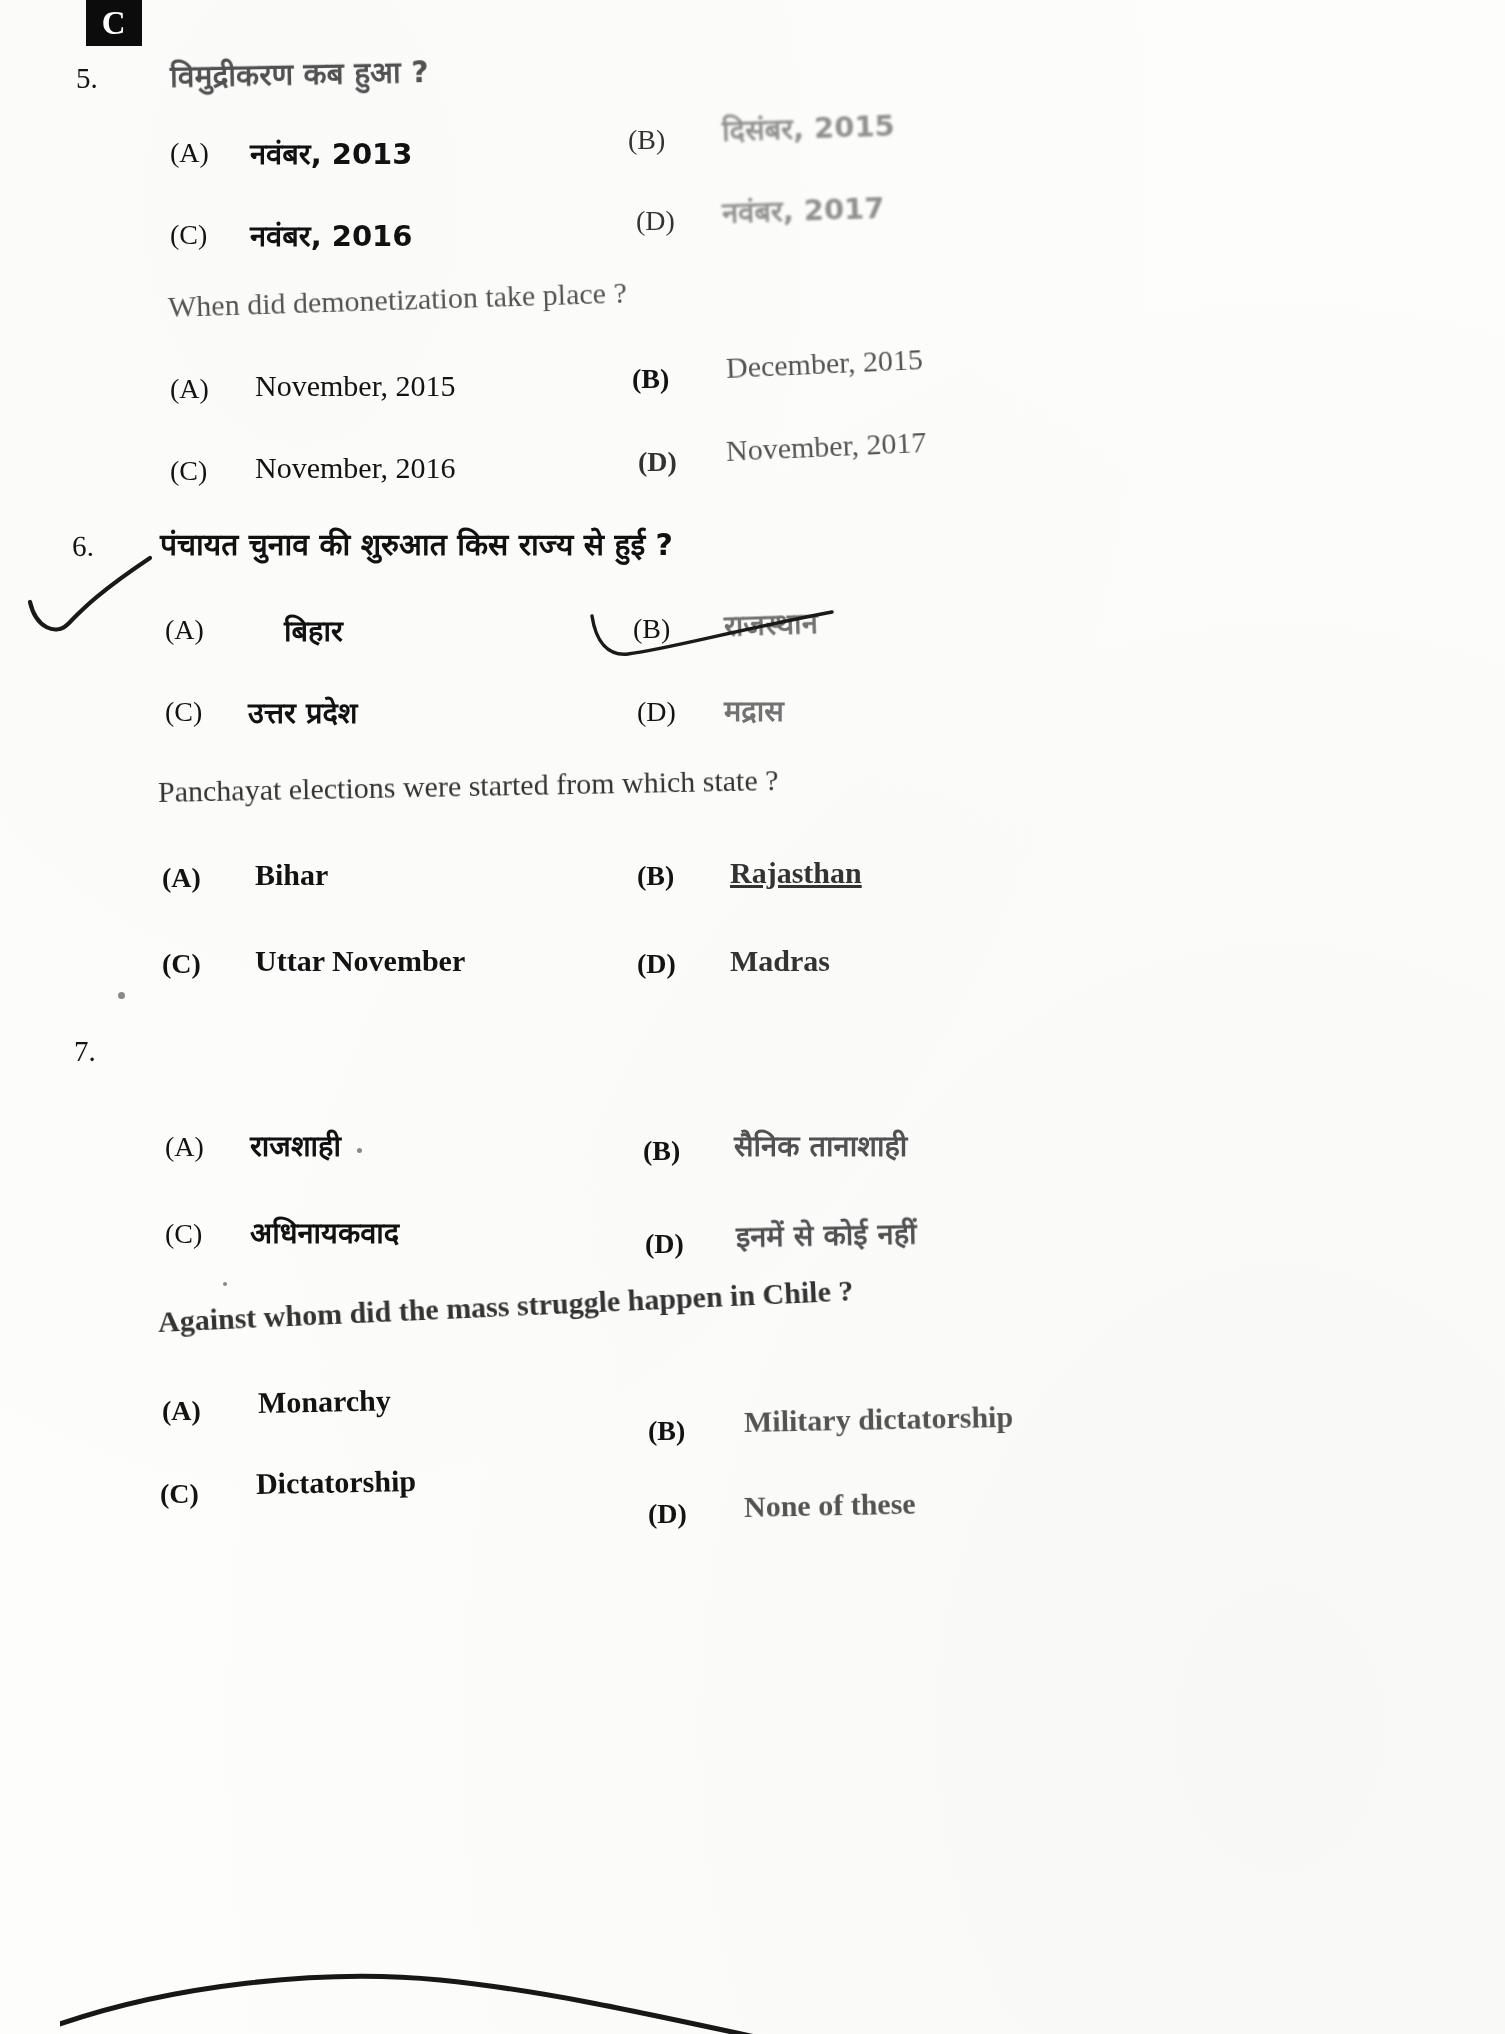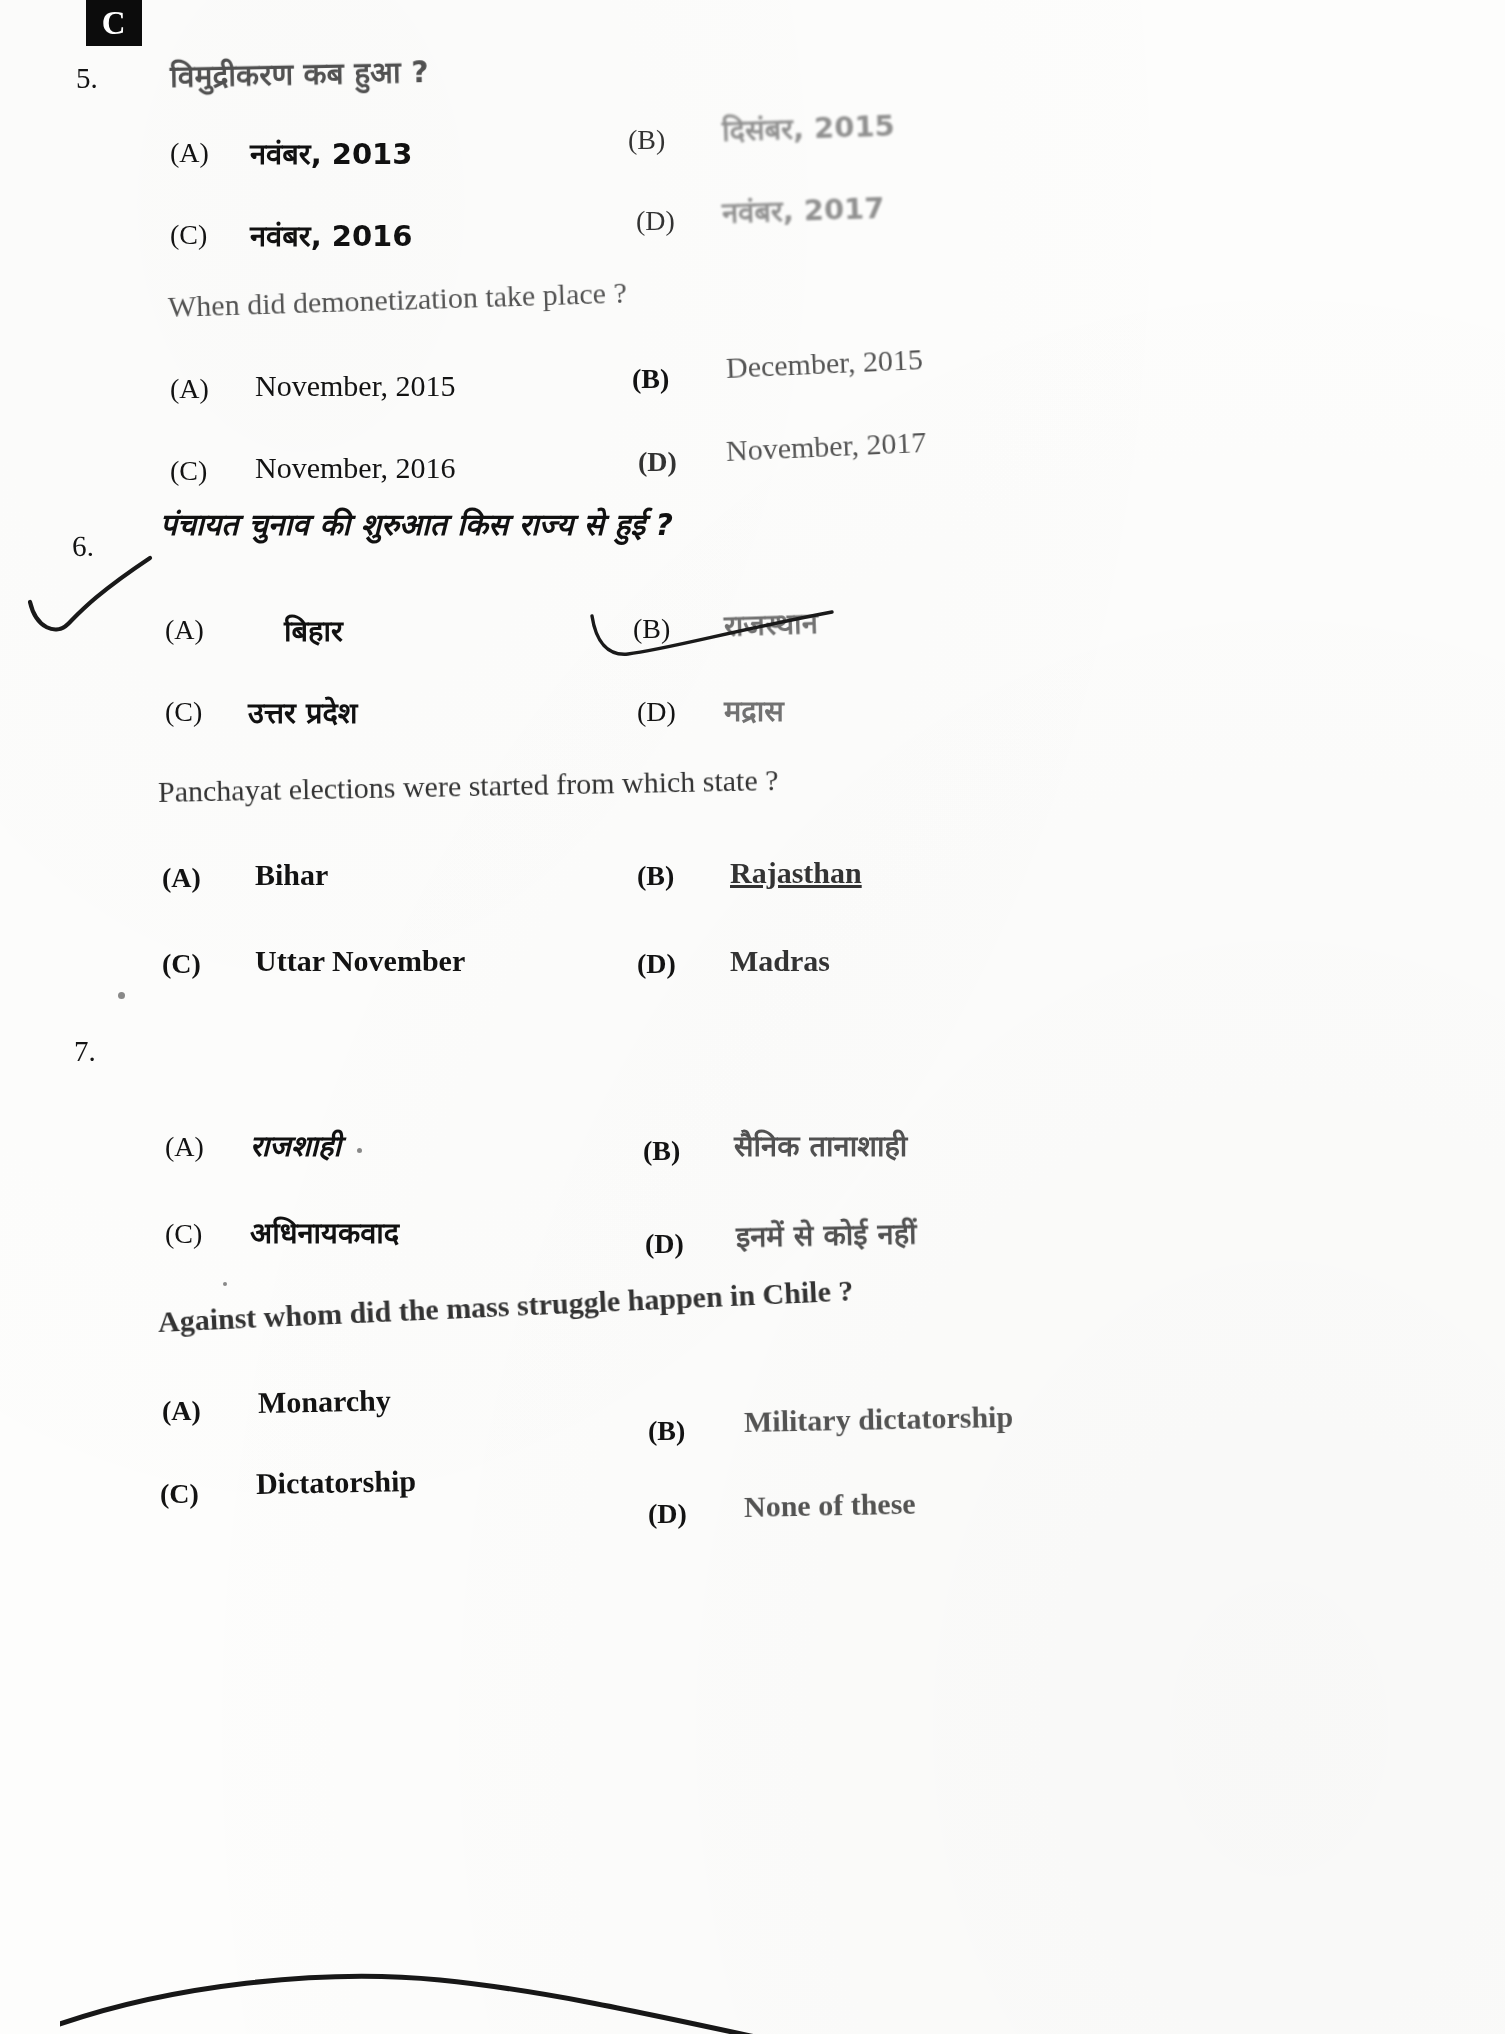--- a/index.html
+++ b/index.html
@@ -154,21 +154,21 @@
 
   <div class="tx olabel bold-sm fade1" style="left:638px; top:446px;">(D)</div>
   <div class="tx en fade2 blur-s sk3" style="left:726px; top:434px;">November, 2017</div>
 
   <div class="tx qnum sk1" style="left:72px; top:530px;">6.</div>
 
   <svg class="pen" style="left:22px; top:536px;" width="160" height="110" viewBox="0 0 160 110">
     <path d="M 8 66 C 14 92, 34 100, 46 88 C 58 76, 74 58, 128 22" fill="none" stroke="#191919" stroke-width="4.2" stroke-linecap="round"></path>
   </svg>
 
-  <div class="tx hi hi-q bold-sm" style="left:160px; top:503px;font-style:italic;">पंचायत चुनाव की शुरुआत किस राज्य से हुई ?</div>
+  <div class="tx hi hi-q bold-sm" style="left:160px; top:523px;">पंचायत चुनाव की शुरुआत किस राज्य से हुई ?</div>
 
   <div class="tx olabel" style="left:165px; top:614px;">(A)</div>
   <div class="tx hi" style="left:248px; top:610px;margin-left:36px;">बिहार</div>
 
   <div class="tx olabel" style="left:633px; top:613px;">(B)</div>
   <div class="tx hi fade3 blur-m sk2" style="left:724px; top:605px;">राजस्थान</div>
 
   <svg class="pen" style="left:586px; top:608px;" width="300" height="70" viewBox="0 0 300 70">
     <path d="M 6 8 C 10 34, 22 48, 42 46 C 78 42, 150 22, 246 4" fill="none" stroke="#1a1a1a" stroke-width="3.4" stroke-linecap="round"></path>
   </svg>
@@ -190,21 +190,21 @@
   <div class="tx olabel bold-sm" style="left:162px; top:948px;">(C)</div>
   <div class="tx en bold-sm" style="left:255px; top:944px;">Uttar November</div>
 
   <div class="tx olabel bold-hv" style="left:637px; top:948px;">(D)</div>
   <div class="tx en bold-sm fade1 blur-s" style="left:730px; top:944px;">Madras</div>
 
   <div class="tx qnum" style="left:74px; top:1035px;">7.</div>
 
 
   <div class="tx olabel" style="left:165px; top:1131px;">(A)</div>
-  <div class="tx hi" style="left:250px; top:1125px;font-style:italic;">राजशाही</div>
+  <div class="tx hi" style="left:250px; top:1125px;">राजशाही</div>
 
   <div class="tx olabel bold-sm" style="left:643px; top:1135px;">(B)</div>
   <div class="tx hi fade2 blur-m" style="left:734px; top:1125px;">सैनिक तानाशाही</div>
 
   <div class="tx olabel" style="left:165px; top:1218px;">(C)</div>
   <div class="tx hi" style="left:250px; top:1212px;">अधिनायकवाद</div>
 
   <div class="tx olabel bold-sm" style="left:645px; top:1228px;">(D)</div>
   <div class="tx hi fade2 blur-m sk1" style="left:736px; top:1216px;">इनमें से कोई नहीं</div>
 

